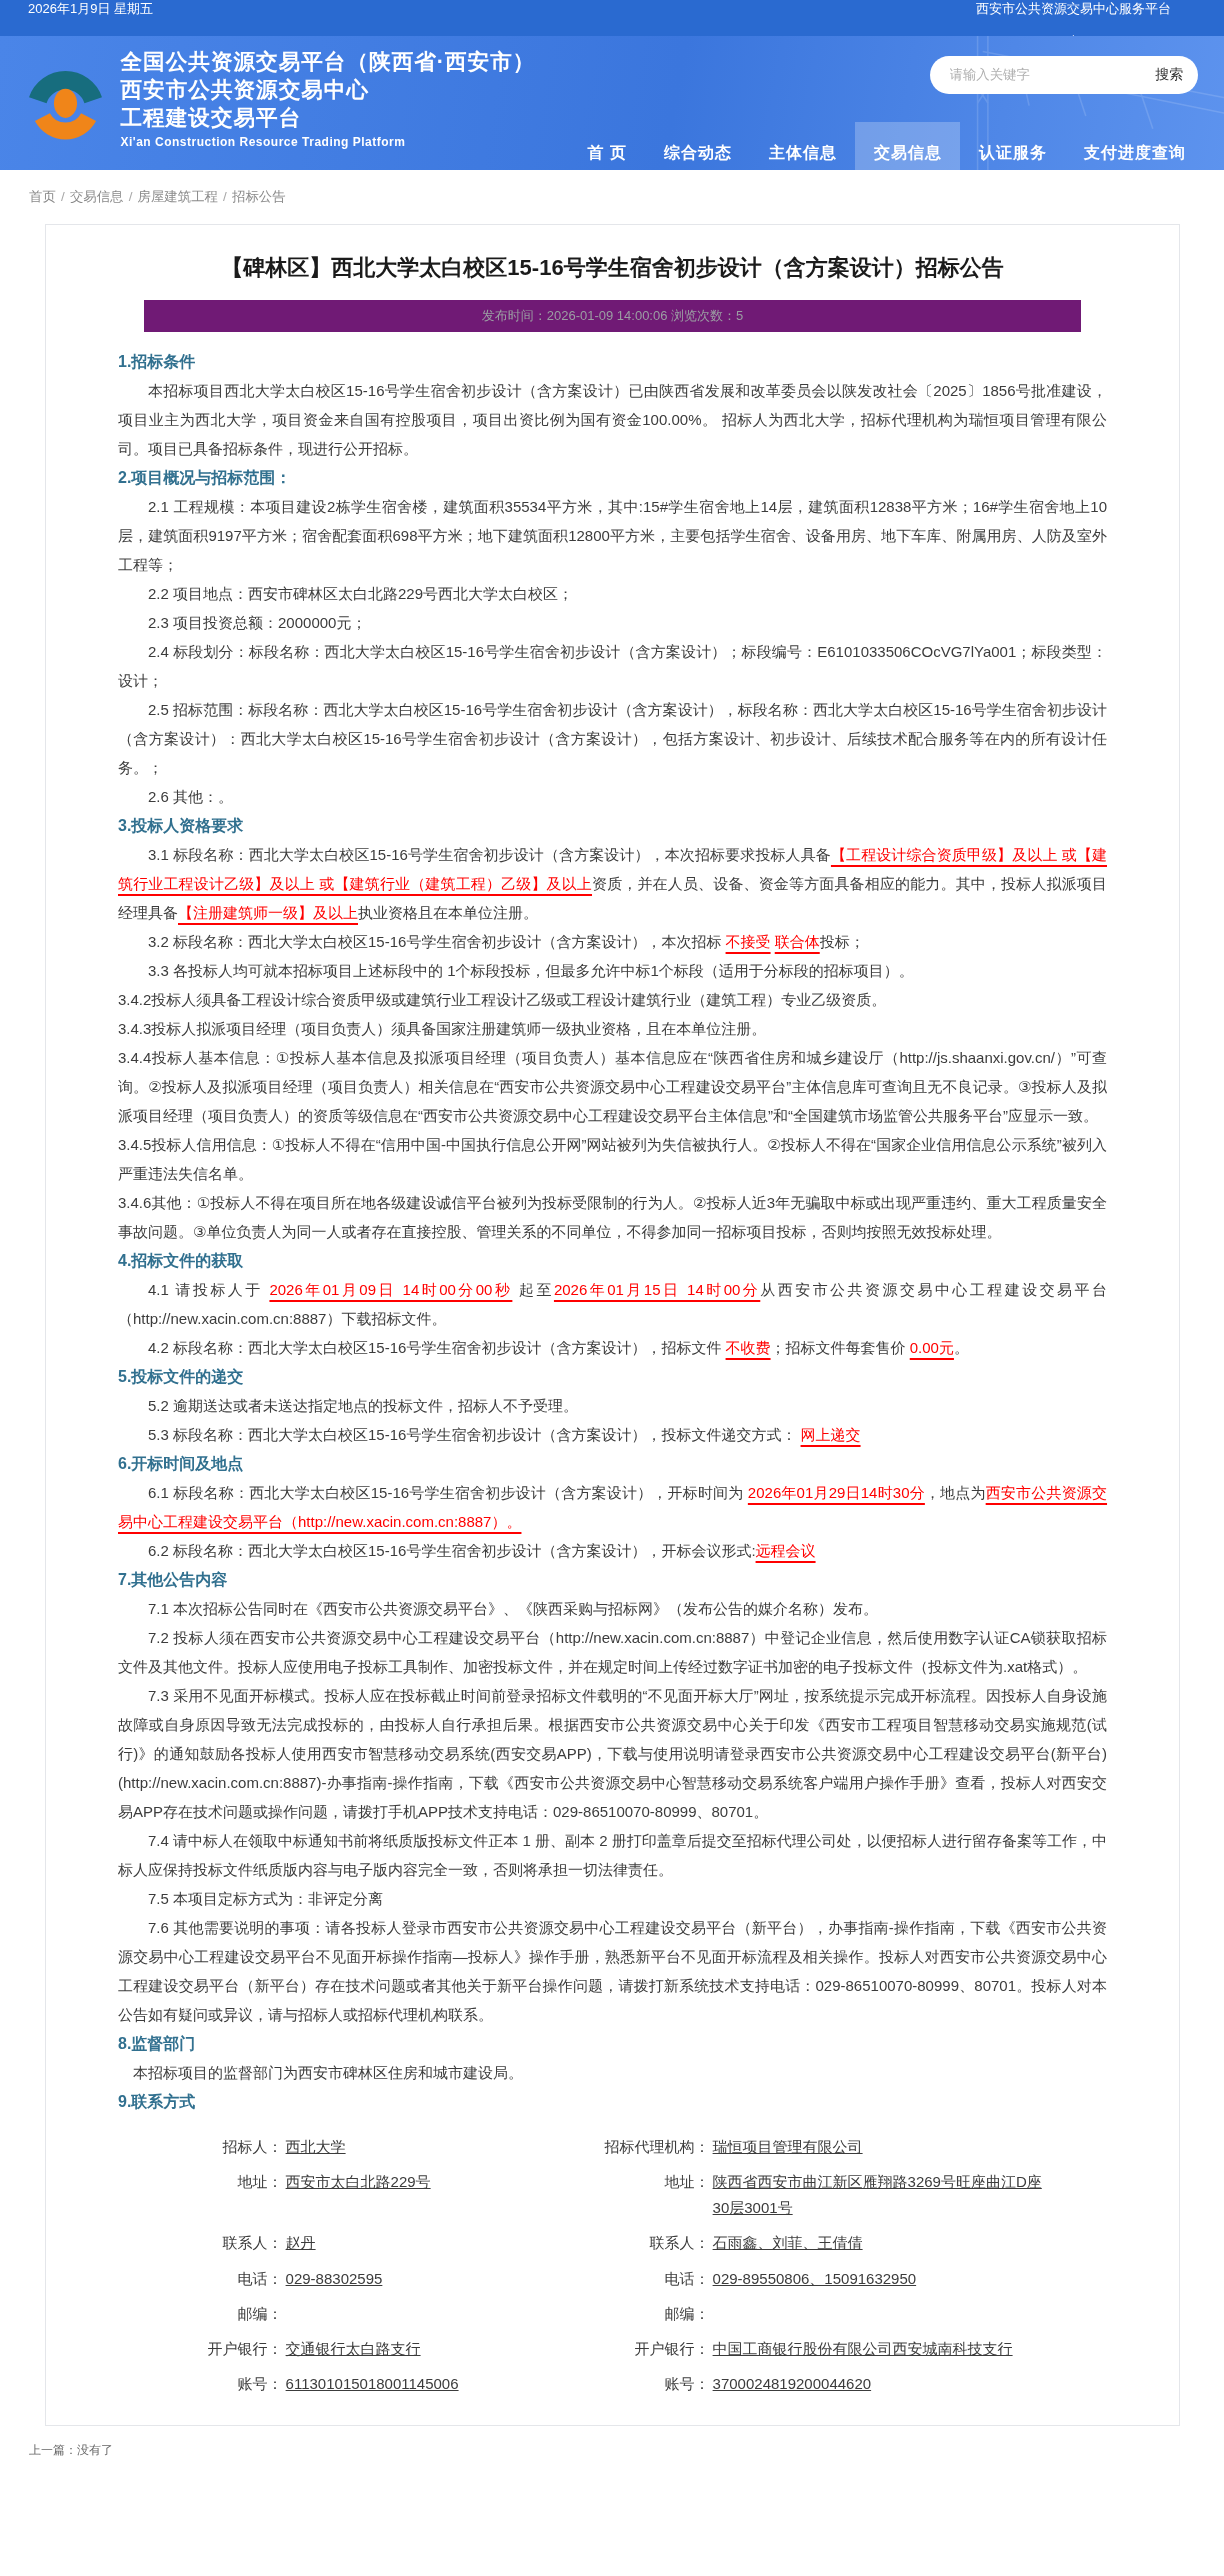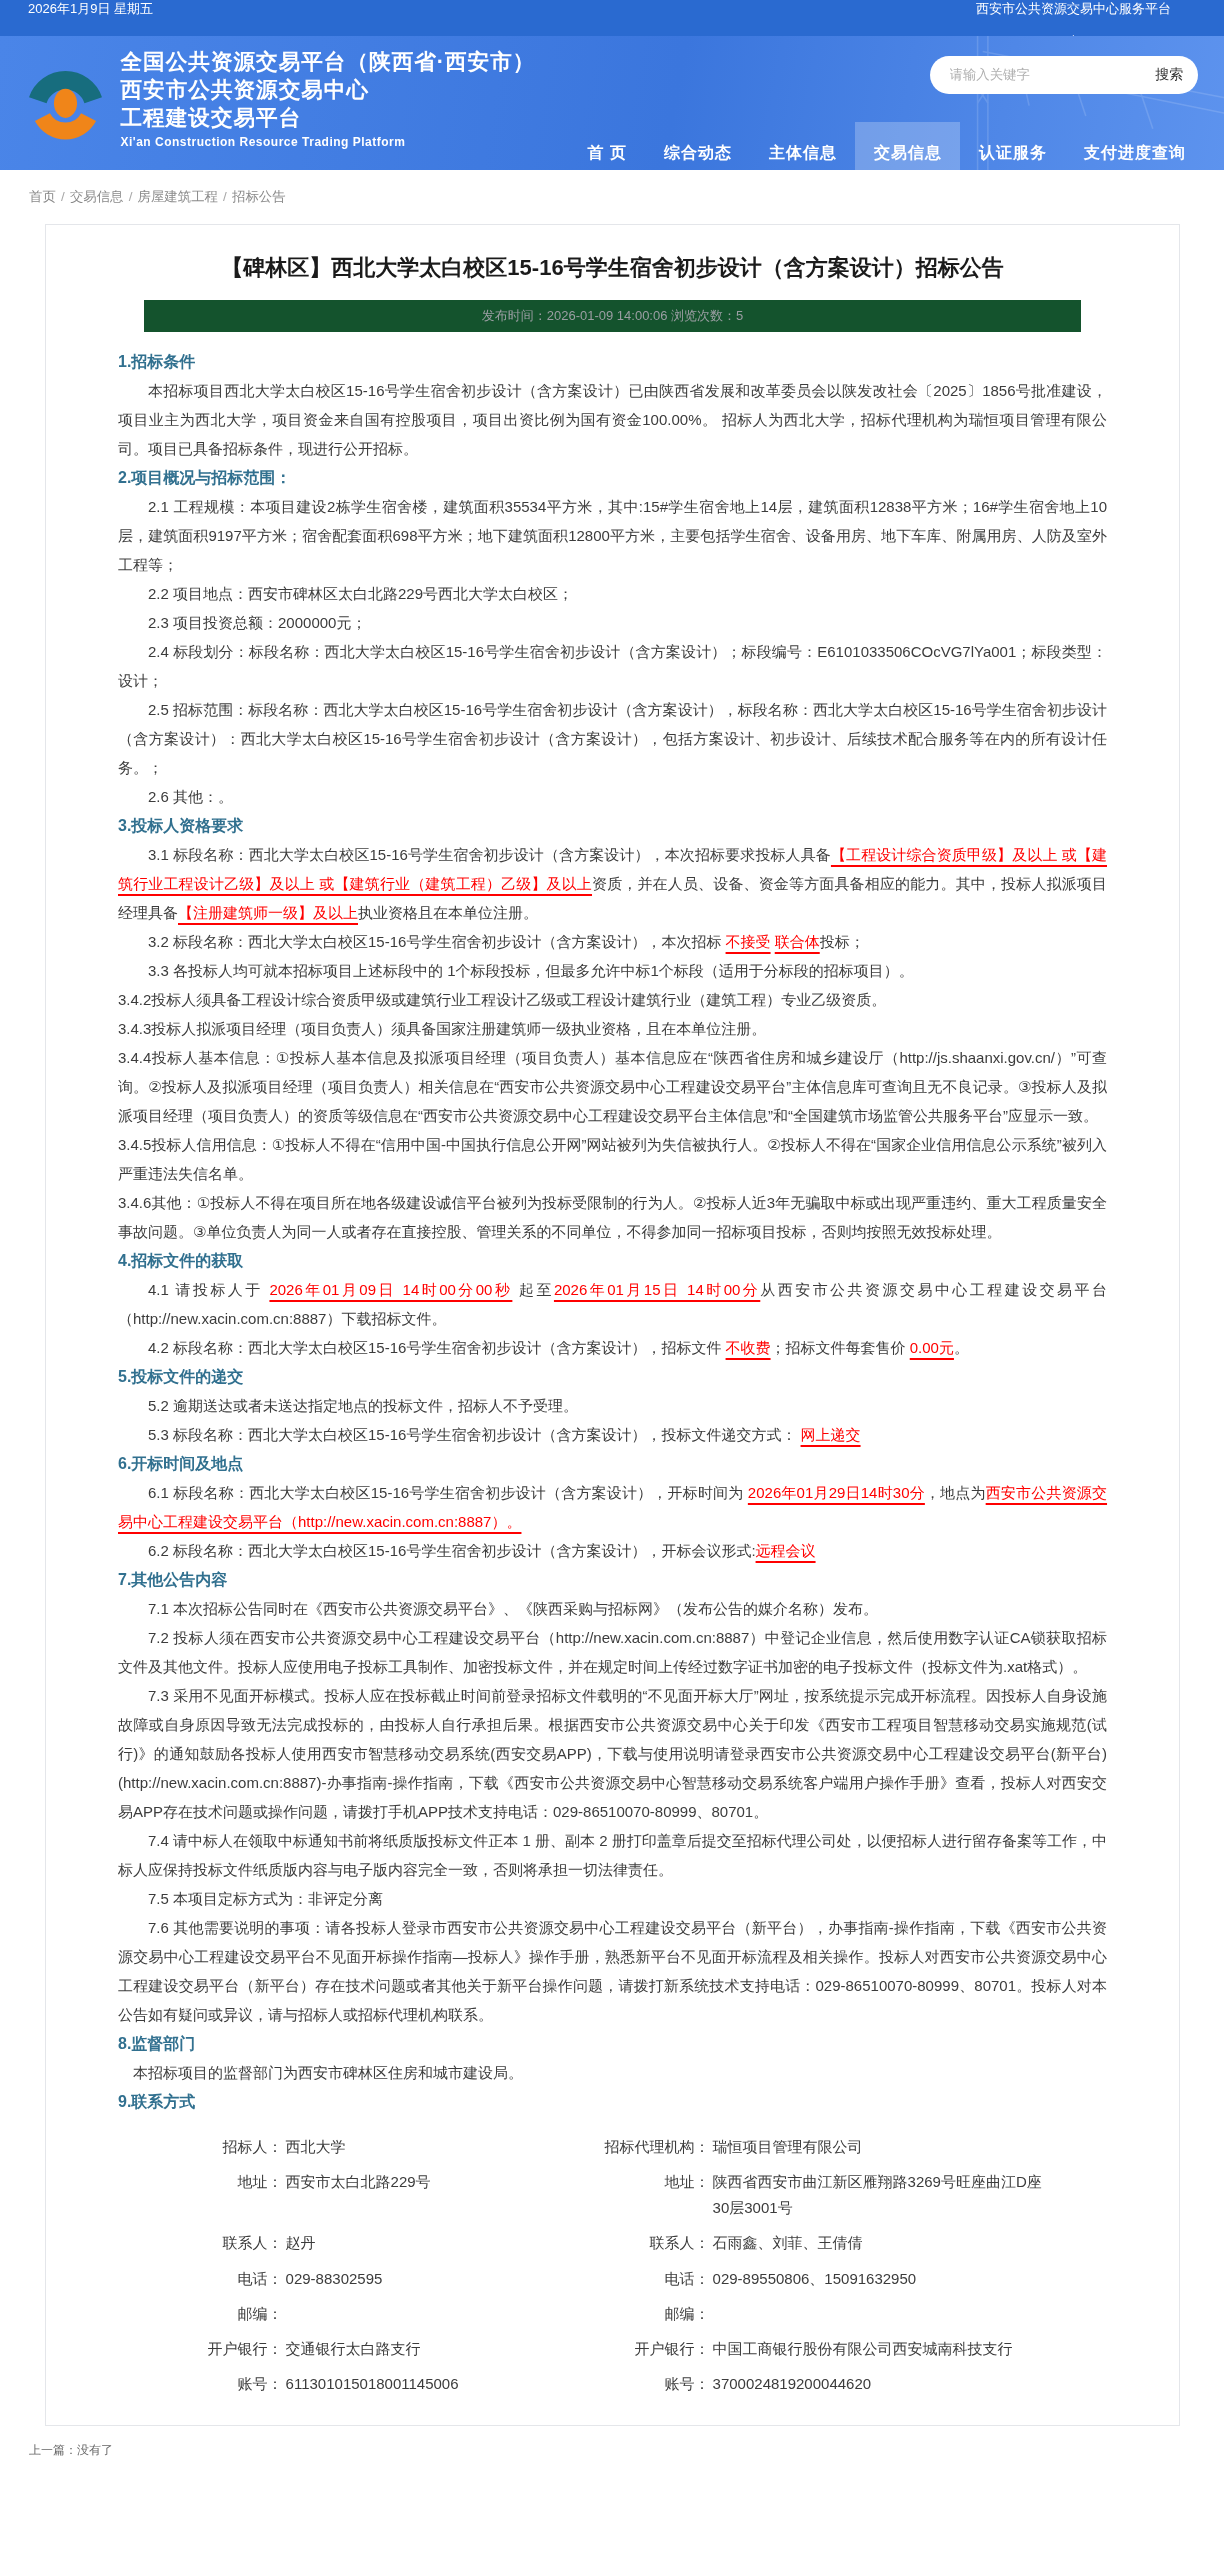--- a/index.html
+++ b/index.html
@@ -37,36 +37,36 @@
     font-weight:bold;cursor:pointer;letter-spacing:1px;}
   .nav-item.active{background:rgba(255,255,255,.24);padding-top:14.4px;margin-top:-14.4px;}
   
   .breadcrumb{margin:17.5px 0 0 29px;font-size:13.4px;color:#8a8a8a;}
   .breadcrumb span.crumb{cursor:pointer;}
   .breadcrumb span.sep{margin:0 5.2px;color:#a8a8a8;}
   
   .card{margin:18.5px 45px 0;border:0.5px solid #e4e6ea;background:#fff;
     padding:27px 72px 23px;box-sizing:border-box;}
   .art-title{text-align:center;font-size:22px;font-weight:bold;color:#1b1b1b;line-height:32px;}
-  .art-meta{margin:15.5px 26px 15.5px;background:#14532d;height:32px;line-height:32px;
+  .art-meta{margin:15.5px 26px 15.5px;background:#701a75;height:32px;line-height:32px;
     text-align:center;color:#9b9ea3;font-size:13px;}
   .doc{font-size:15px;color:#3c3c3c;line-height:29px;text-align:justify;}
   .doc .sec-h{font-size:16px;font-weight:bold;color:#31708f;line-height:29px;}
   .doc .para{margin:0;}
   .ind2{text-indent:2em;}
   .ind1{text-indent:1em;}
   .ind0{text-indent:0;}
   .red{color:#ff0000;text-decoration:underline;text-decoration-color:#ff0000;
     text-decoration-thickness:1.5px;text-underline-offset:4.6px;}
   
   .contacts{margin:13.4px auto 0;width:866px;display:grid;
     grid-template-columns:103px 319px 108px 335px;font-size:15px;color:#3c3c3c;}
   .contacts .cell{padding:4.6px 0;line-height:26px;}
   .contacts .lbl{text-align:right;}
-  .contacts .val{text-align:left;padding-left:3.1px;}
+  .contacts .val{text-align:left;padding-left:3.1px;text-decoration:underline;}
   
   .pager{margin:11.3px 0 15.5px 29px;font-size:12px;color:#666;line-height:27px;}
 </style>
 </head>
 <body>
 
 <div class="topbar">
   <span>2026年1月9日 星期五</span>
   <span class="topbar-links">
       <a>西安市公共资源交易中心服务平台</a>

